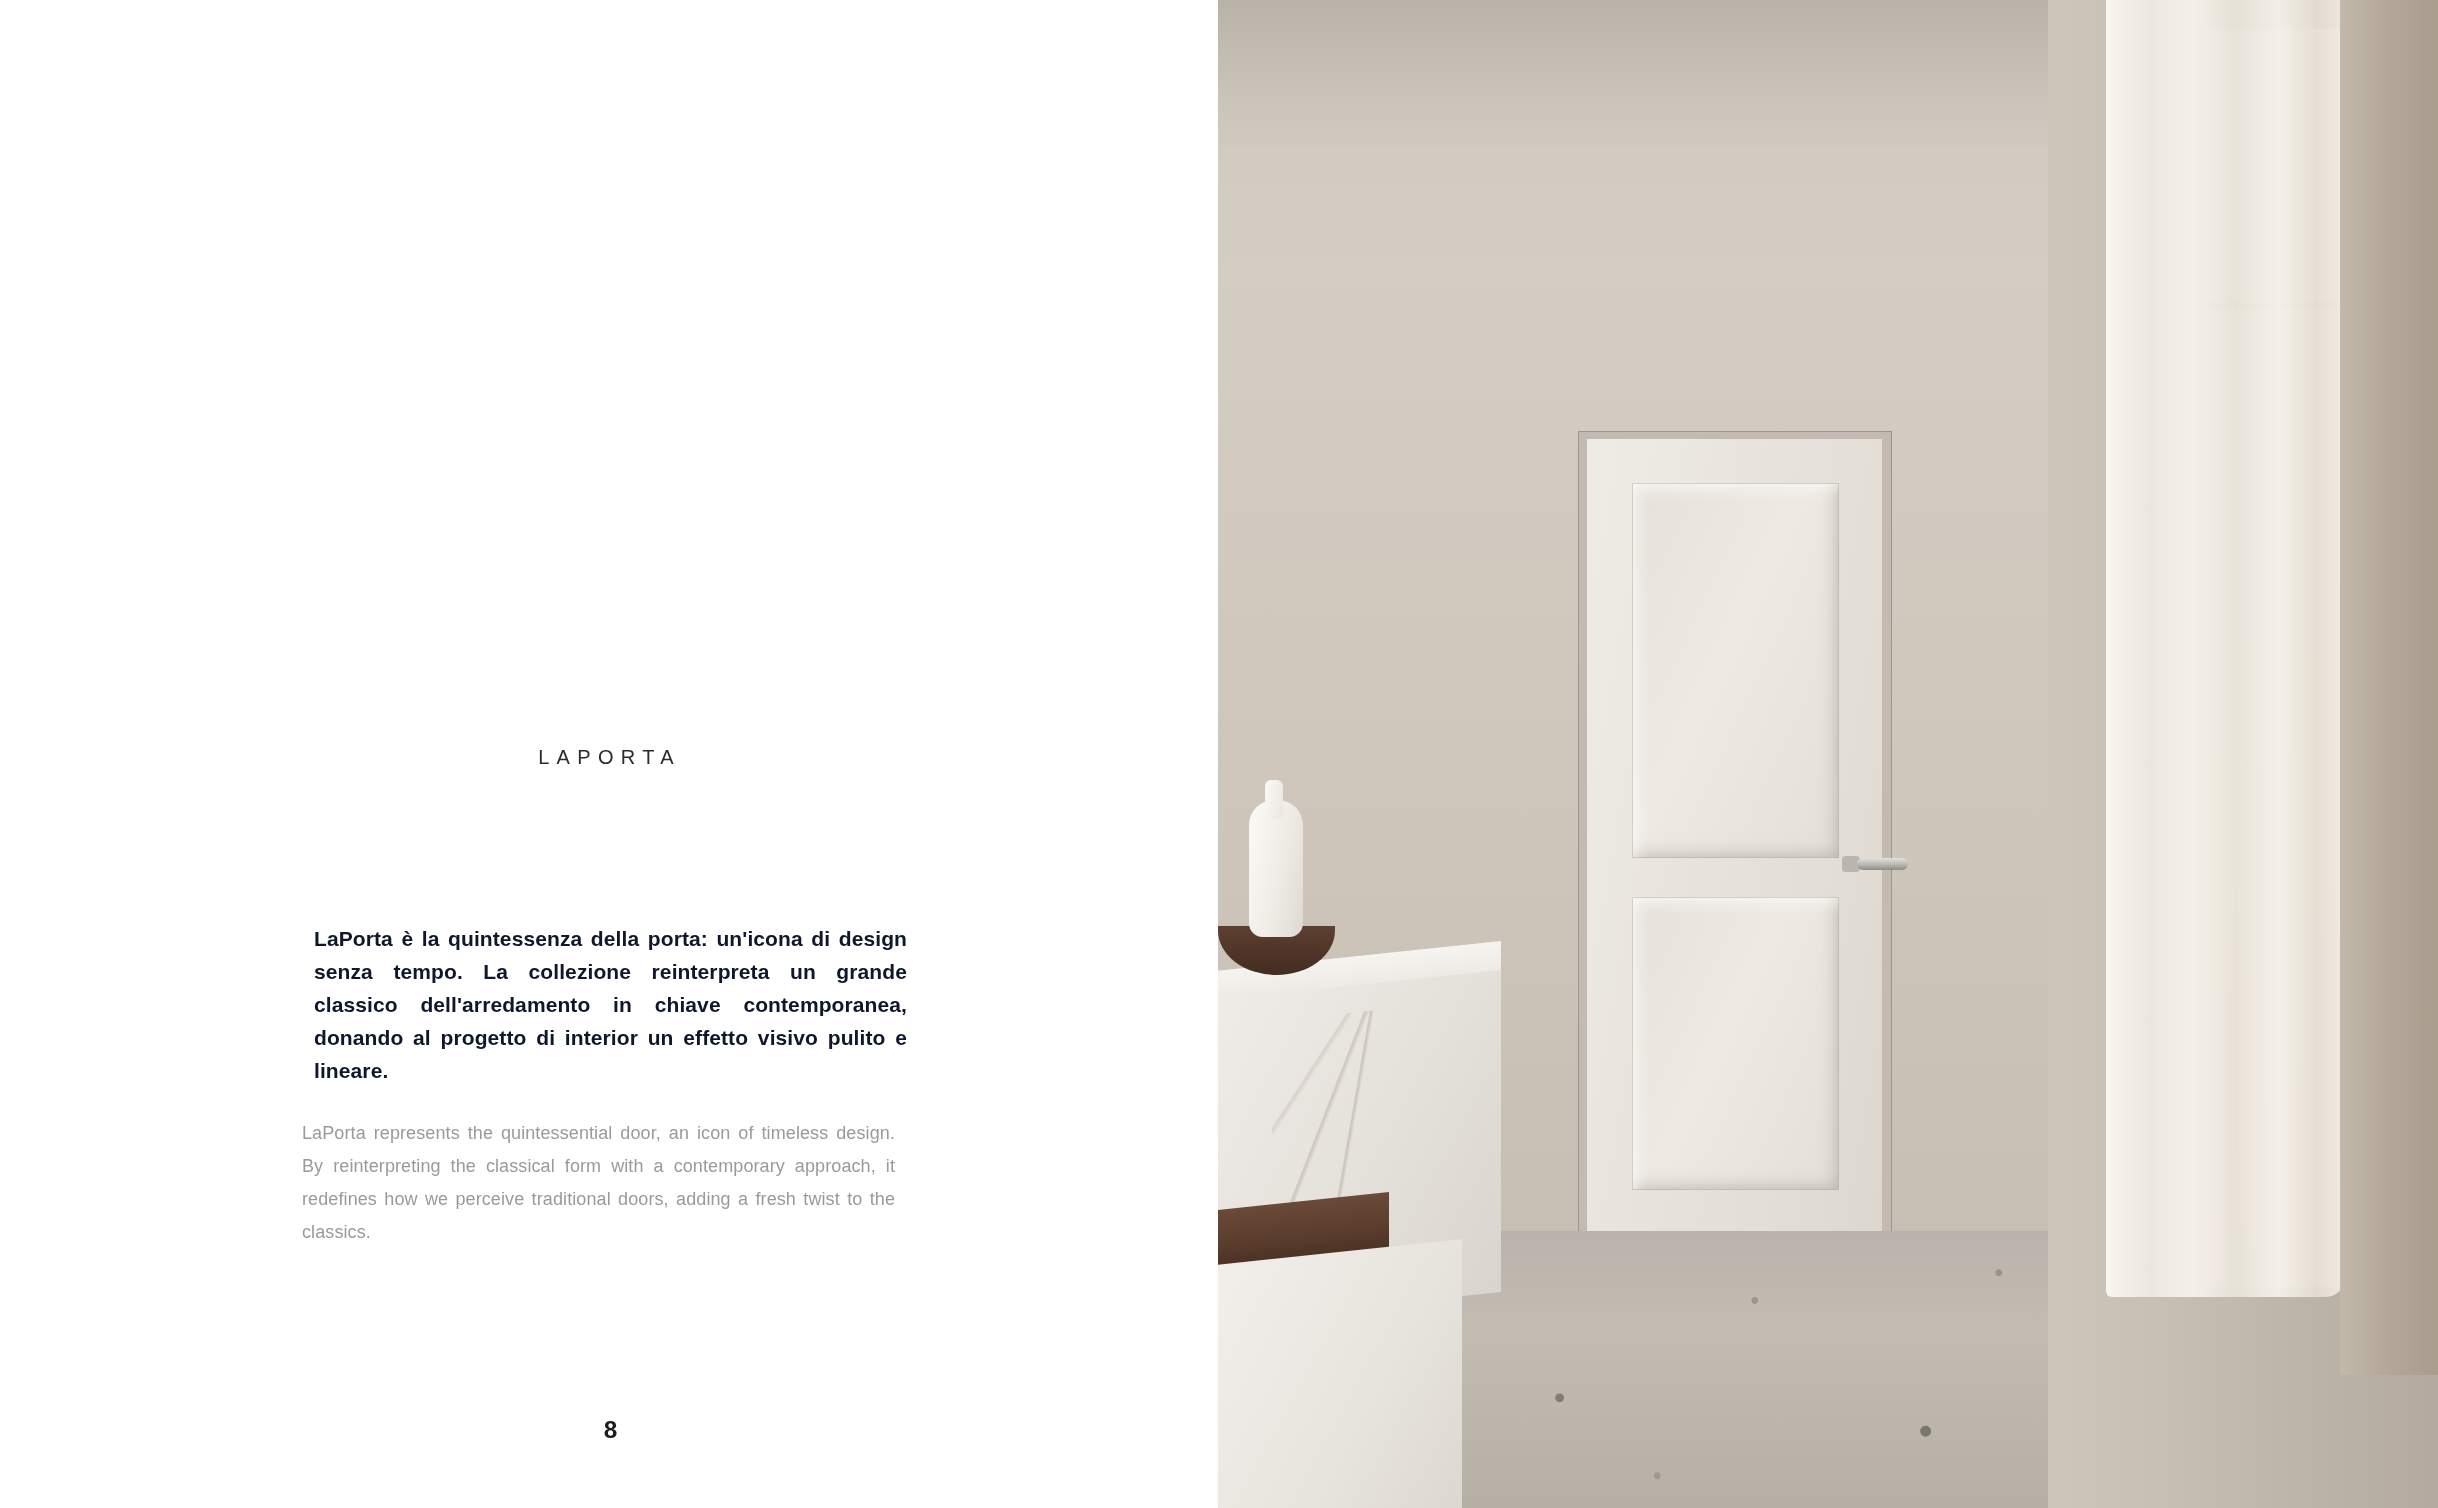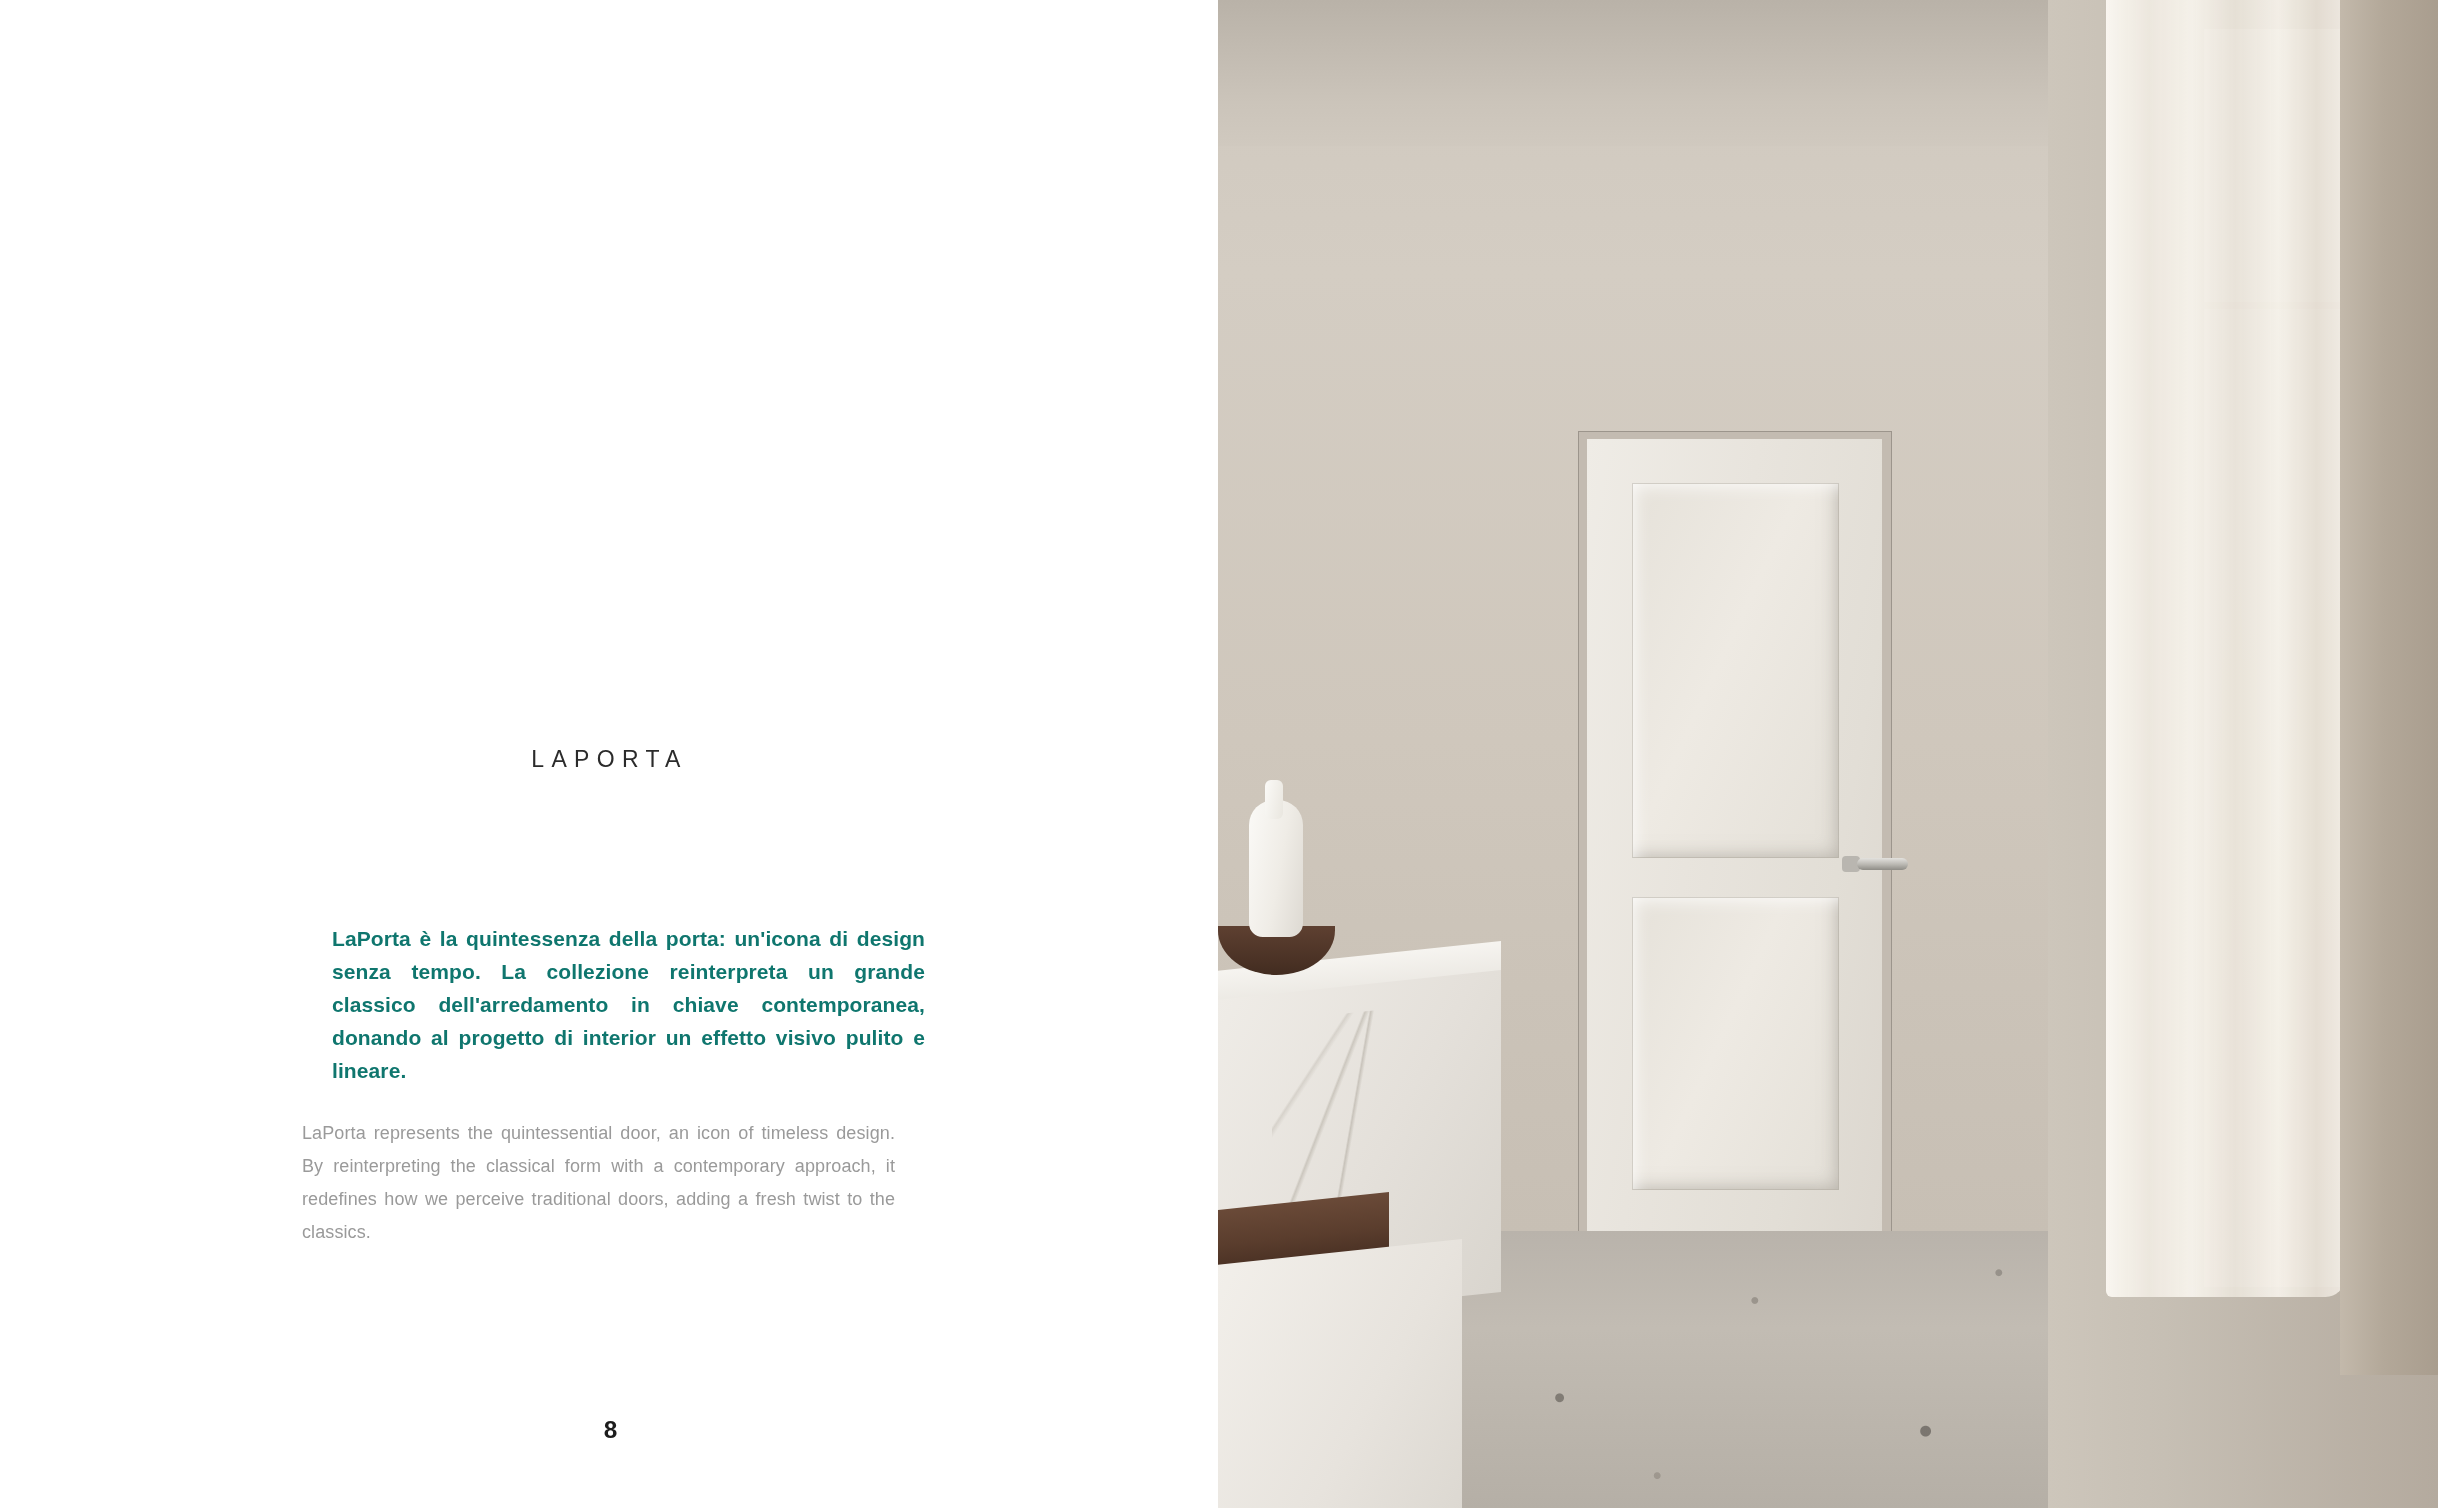--- a/index.html
+++ b/index.html
@@ -28,35 +28,35 @@
     height: 1509px;
     background: #ffffff;
     flex: 0 0 auto;
   }
   .brand-title {
     position: absolute;
     top: 746px;
     left: 314px;
     width: 591px;
     text-align: center;
-    font-size: 23px;
+    font-size: 20px;
     letter-spacing: 7.3px;
     color: #2b2b2b;
     font-weight: 400;
     font-family: "Liberation Sans", sans-serif;
   }
   .para-it {
     position: absolute;
     top: 922px;
-    left: 332px;
+    left: 314px;
     width: 593px;
     text-align: justify;
     font-size: 21px;
     line-height: 33px;
-    color: #0f766e;
+    color: #0f172a;
     font-weight: bold;
     letter-spacing: 0.1px;
   }
   .para-en {
     position: absolute;
     top: 1117px;
     left: 302px;
     width: 593px;
     text-align: justify;
     font-size: 18px;

